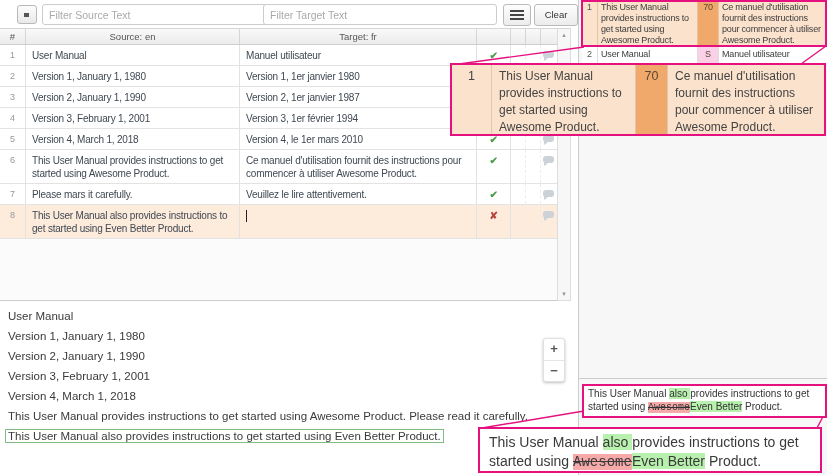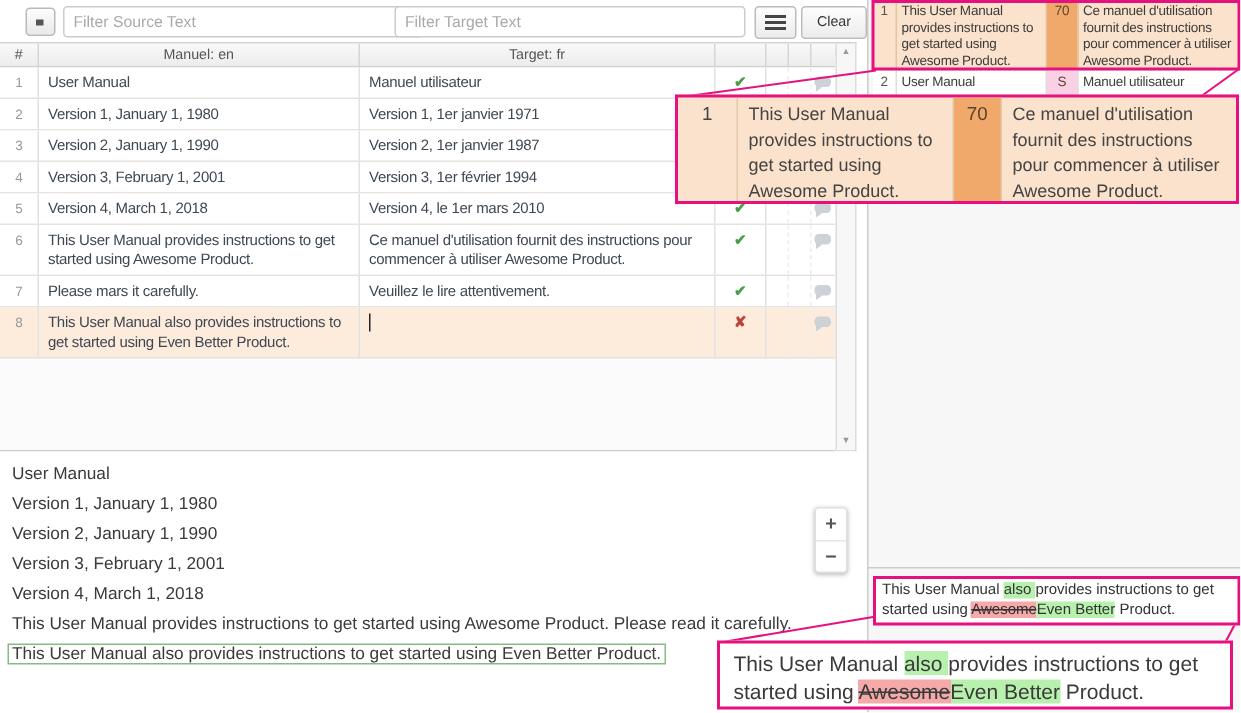--- a/index.html
+++ b/index.html
@@ -80,21 +80,21 @@
   .tm-score.ctx{background:#f9d0e6;}
   .tm-tgt{width:108px;border-right:none;}
   .tm-outline{position:absolute;left:581px;top:0;width:246px;height:47px;
     border:2px solid #e4117f;box-sizing:border-box;z-index:20;pointer-events:none;}
   .rp-divider{position:absolute;left:578px;top:378px;width:249px;border-top:1px solid #ccc;}
   
   .diff-small{position:absolute;left:582px;top:384px;width:245px;min-height:28px;background:#fff;
     border:2px solid #e4117f;box-sizing:border-box;padding:2px 4px;z-index:20;
     font-size:10px;line-height:12.5px;color:#333;}
   .df-added{background:#b8f0ae;}
-  .df-removed{background:#f5a9a9;text-decoration:line-through;}
+  .df-removed{background:#f5a9a9;text-decoration:line-through;font-family:Liberation Mono, monospace;}
   
   .callout-top{position:absolute;left:450px;top:63px;width:376px;height:73px;
     border:2px solid #e4117f;background:#fbe2cc;box-sizing:border-box;display:flex;
     z-index:30;font-size:12px;line-height:17px;color:#444;overflow:hidden;}
   .ctc{box-sizing:border-box;border-right:1px solid #e3c7ab;padding:3px 7px;}
   .ct-num{width:40px;text-align:center;font-size:12.5px;padding:3px 0;}
   .ct-source{width:144px;}
   .ct-score{width:32px;background:#f1a86b;text-align:center;font-size:12.5px;padding:3px 0;color:#5a4630;}
   .ct-target{flex:1;border-right:none;}
   .callout-bottom{position:absolute;left:478px;top:427px;width:344px;height:46px;
@@ -115,21 +115,21 @@
     <input class="f-input f-tgt" placeholder="Filter Target Text" style="">
     <div class="list-btn">
       <span><i></i><i></i><i></i></span>
     </div>
     <button class="clear-btn">Clear Filter</button>
   </div>
 
   <div class="grid">
     <div class="g-head">
       <div class="hc w-num">#</div>
-      <div class="hc w-src">Manuel: en</div>
+      <div class="hc w-src">Source: en</div>
       <div class="hc w-tgt">Target: fr</div>
       <div class="hc w-st"></div>
       <div class="hc w-d"></div>
       <div class="hc w-d"></div>
       <div class="hc w-cm" style="border-right:none;"></div>
     </div>
     <div id="grid-rows">
         <div class="g-row">
           <div class="gc w-num g-num">1</div>
           <div class="gc w-src">User Manual</div>
@@ -137,21 +137,21 @@
           <div class="gc w-st g-status confirmed">✔</div>
           <div class="gc w-d g-dash"></div>
           <div class="gc w-d g-dash"></div>
           <div class="gc w-cm g-cm">
             <span class="bubble"></span>
           </div>
         </div>
         <div class="g-row">
           <div class="gc w-num g-num">2</div>
           <div class="gc w-src">Version 1, January 1, 1980</div>
-          <div class="gc w-tgt">Version 1, 1er janvier 1971</div>
+          <div class="gc w-tgt">Version 1, 1er janvier 1980</div>
           <div class="gc w-st g-status confirmed">✔</div>
           <div class="gc w-d g-dash"></div>
           <div class="gc w-d g-dash"></div>
           <div class="gc w-cm g-cm">
             <span class="bubble"></span>
           </div>
         </div>
         <div class="g-row">
           <div class="gc w-num g-num">3</div>
           <div class="gc w-src">Version 2, January 1, 1990</div>

